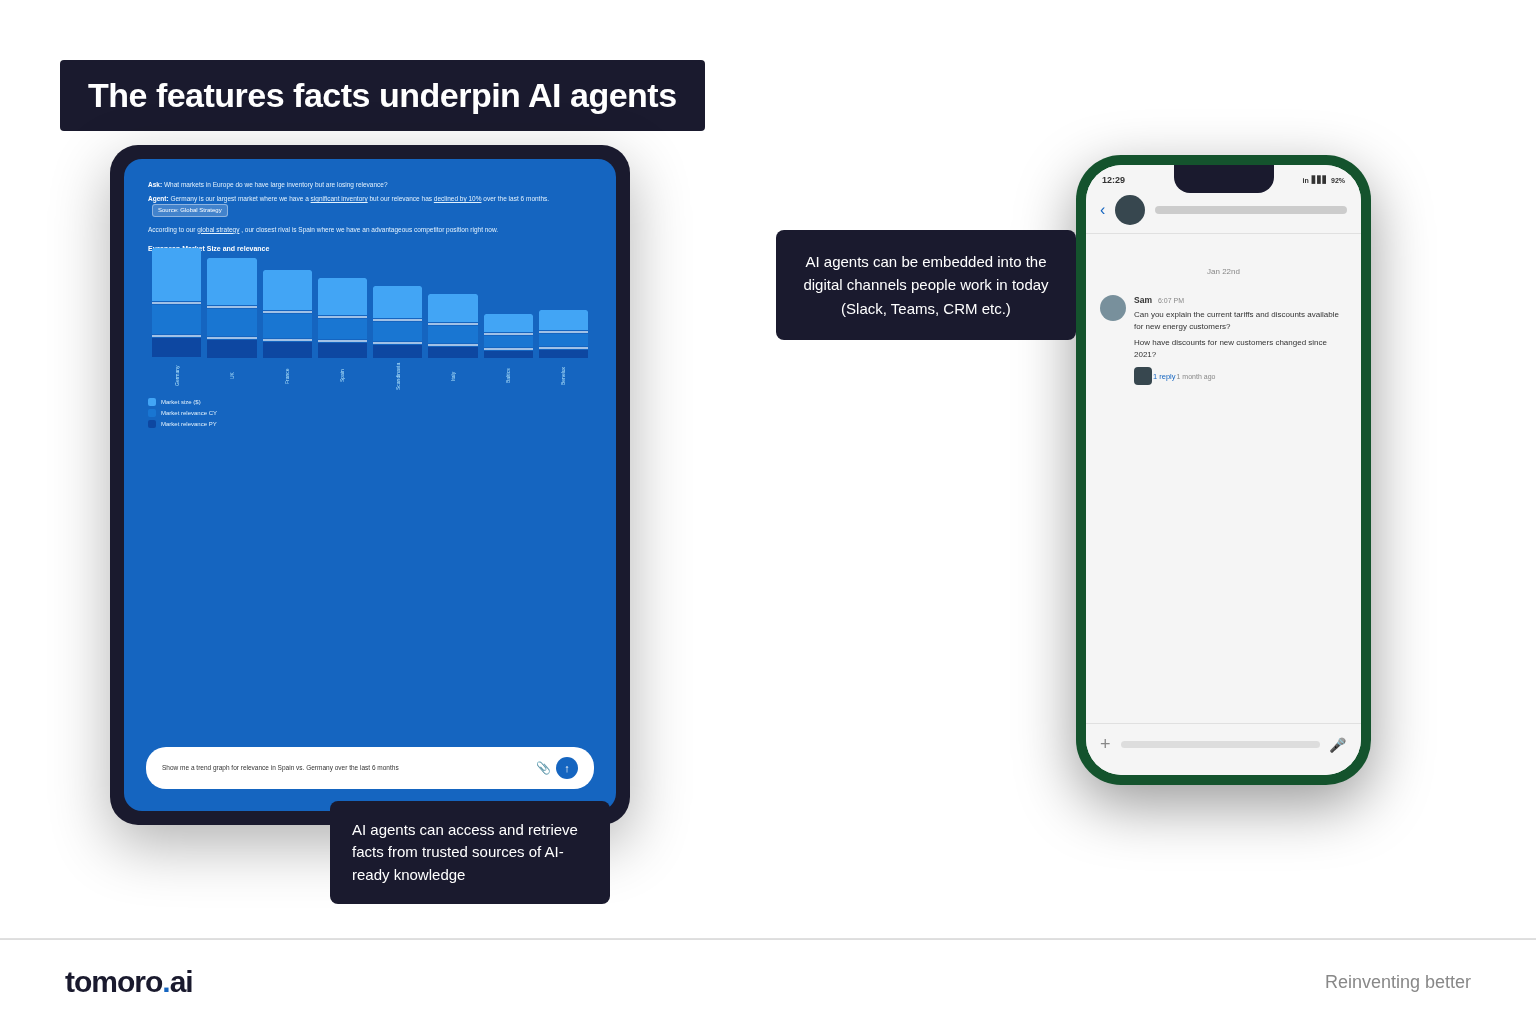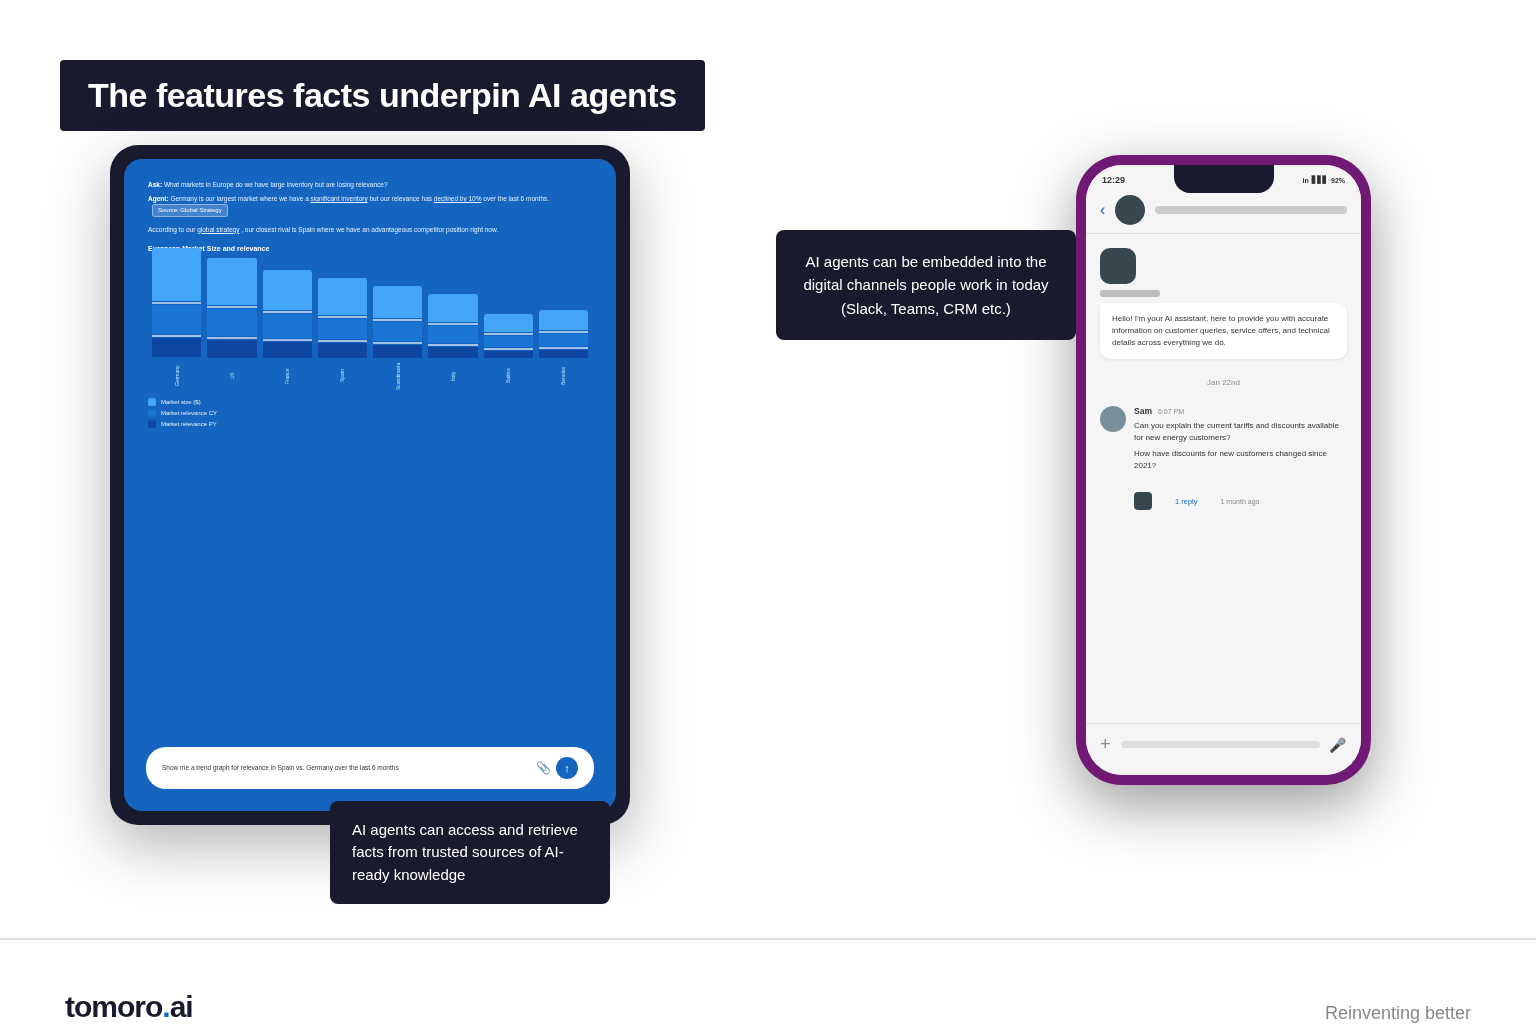--- a/index.html
+++ b/index.html
@@ -242,21 +242,21 @@
       position: absolute;
       top: 155px;
       right: 165px;
       width: 295px;
       height: 630px;
     }
 
     .phone-frame {
       width: 100%;
       height: 100%;
-      background: #701a75;
+      background: #14532d;
       border-radius: 45px;
       padding: 10px;
       box-shadow: 0 20px 60px rgba(0,0,0,0.4);
       position: relative;
     }
 
     
     .phone-notch {
       position: absolute;
       top: 10px;
@@ -401,27 +401,27 @@
       font-size: 8px;
       color: #333;
       line-height: 1.5;
       margin-bottom: 4px;
     }
 
     .user-text2 {
       font-size: 8px;
       color: #333;
       line-height: 1.5;
-      margin-bottom: 20px;
+      margin-bottom: 6px;
     }
 
     .reply-indicator {
       display: flex;
       align-items: center;
-      gap: 23px;
+      gap: 1px;
     }
 
     .reply-avatar-small {
       width: 18px;
       height: 18px;
       background: #37474f;
       border-radius: 4px;
     }
 
     .reply-text { font-size: 7.5px; color: #1565c0; }
@@ -477,21 +477,21 @@
 
     
     .footer {
       position: absolute;
       bottom: 0;
       left: 0;
       right: 0;
       height: 85px;
       border-top: 1px solid #ddd;
       display: flex;
-      align-items: flex-end;
+      align-items: center;
       justify-content: space-between;
       padding: 0 65px;
     }
 
     .logo-text {
       font-size: 30px;
       font-weight: 700;
       color: #1a1a2e;
       letter-spacing: -1px;
     }
@@ -689,27 +689,20 @@
       </div>
 
       <div class="phone-header">
         <span class="phone-back-arrow">‹</span>
         <div class="phone-avatar-header"></div>
         <div class="phone-contact-name"></div>
       </div>
 
       <div class="phone-chat">
 
-        <div class="ai-message-block">
-          <div class="ai-avatar"></div>
-          <div class="ai-name-bar"></div>
-          <div class="ai-text-bubble">
-            <span>Hello! I'm your AI assistant, here to provide you with accurate information on customer queries, service offers, and technical details across everything we do.</span>
-          </div>
-        </div>
 
         <div class="date-divider">Jan 22nd</div>
 
         <div class="user-message-block">
           <div class="user-avatar"></div>
           <div class="user-content">
             <div class="user-name-time">
               <span class="user-name">Sam</span>
               <span class="user-time">6:07 PM</span>
             </div>

